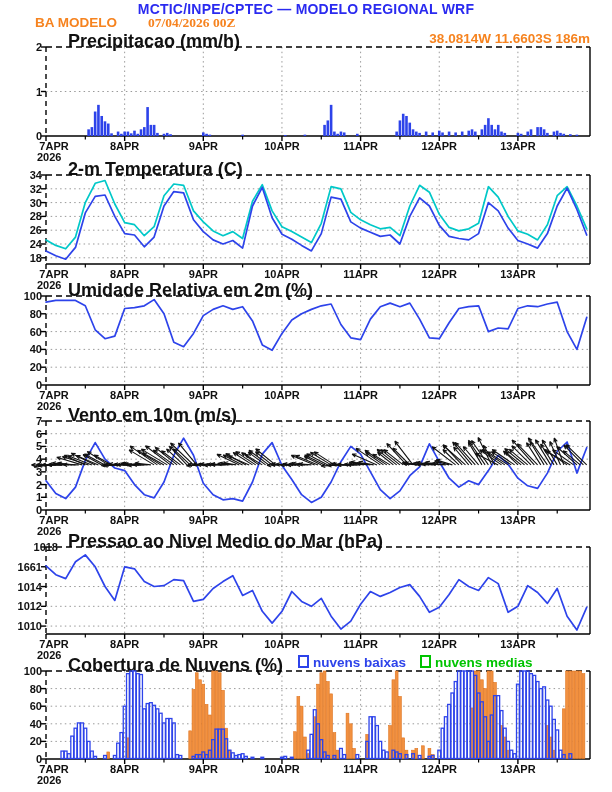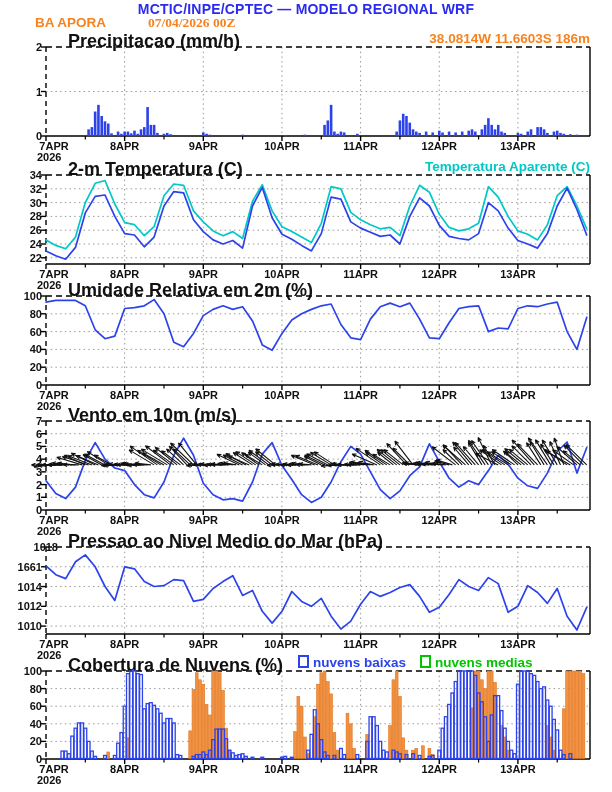--- a/index.html
+++ b/index.html
@@ -17,27 +17,26 @@
   .yearlab{position:absolute;font-size:11px;color:#111;}
   .cl-item{position:absolute;font-size:13.5px;}
   .sq{display:inline-block;width:7px;height:9px;border:2px solid;margin-right:4px;vertical-align:-1px;background:#fff;}
   svg{position:absolute;left:0;top:0;}
 </style>
 </head>
 <body>
 <div id="page">
 
   <div class="abs hdr-title">MCTIC/INPE/CPTEC — MODELO REGIONAL WRF</div>
-  <div class="abs station">BA APORA</div>
+  <div class="abs station">BA MODELO</div>
   <div class="abs run">07/04/2026 00Z</div>
   <div class="abs coords">38.0814W 11.6603S 186m</div>
 
   <div class="abs ptitle" style="left:68px;top:31px">Precipitacao (mm/h)</div>
   <div class="abs ptitle" style="left:68px;top:159px">2-m Temperatura (C)</div>
-  <div class="abs plegend-cyan" style="right:22px;top:159px">Temperatura Aparente (C)</div>
   <div class="abs ptitle" style="left:68px;top:280px">Umidade Relativa em 2m (%)</div>
   <div class="abs ptitle" style="left:68px;top:405px">Vento em 10m (m/s)</div>
   <div class="abs ptitle" style="left:68px;top:531px">Pressao ao Nivel Medio do Mar (hPa)</div>
   <div class="abs ptitle" style="left:68px;top:655px">Cobertura de Nuvens (%)</div>
 
   <div class="cl-item" style="left:298px;top:655px;color:#2d43ea"><span class="sq" style="border-color:#2d43ea"></span><span>nuvens baixas</span></div>
   <div class="cl-item" style="left:420px;top:655px;color:#00c400"><span class="sq" style="border-color:#00c400"></span><span>nuvens medias</span></div>
 
   <svg id="plot" width="612" height="792">
       <g>
@@ -695,21 +694,21 @@
     <div class="ylab" style="left: 8px; top: 85.5px;">1</div>
     <div class="ylab" style="left: 8px; top: 41px;">2</div>
     <div class="xlab" style="left: 54px; top: 140px;">7APR</div>
     <div class="yearlab" style="left: 37px; top: 151px;">2026</div>
     <div class="xlab" style="left: 124.651px; top: 140px;">8APR</div>
     <div class="xlab" style="left: 203.301px; top: 140px;">9APR</div>
     <div class="xlab" style="left: 281.952px; top: 140px;">10APR</div>
     <div class="xlab" style="left: 360.602px; top: 140px;">11APR</div>
     <div class="xlab" style="left: 439.253px; top: 140px;">12APR</div>
     <div class="xlab" style="left: 517.904px; top: 140px;">13APR</div>
-    <div class="ylab" style="left: 8px; top: 251.791px;">22</div>
+    <div class="ylab" style="left: 8px; top: 251.791px;">18</div>
     <div class="ylab" style="left: 8px; top: 237.992px;">24</div>
     <div class="ylab" style="left: 8px; top: 224.194px;">26</div>
     <div class="ylab" style="left: 8px; top: 210.395px;">28</div>
     <div class="ylab" style="left: 8px; top: 196.597px;">30</div>
     <div class="ylab" style="left: 8px; top: 182.798px;">32</div>
     <div class="ylab" style="left: 8px; top: 169px;">34</div>
     <div class="xlab" style="left: 54px; top: 268px;">7APR</div>
     <div class="yearlab" style="left: 37px; top: 279px;">2026</div>
     <div class="xlab" style="left: 124.651px; top: 268px;">8APR</div>
     <div class="xlab" style="left: 203.301px; top: 268px;">9APR</div>

